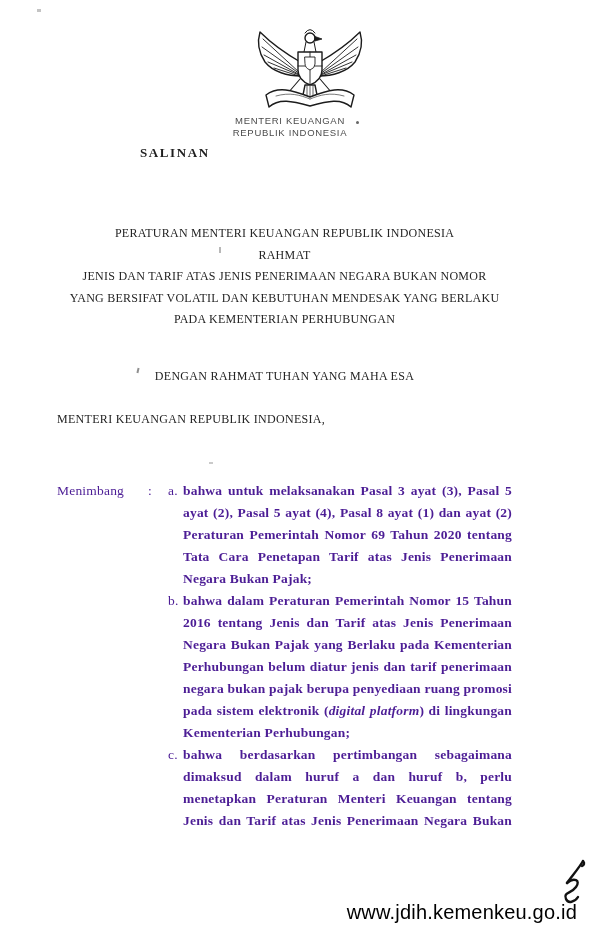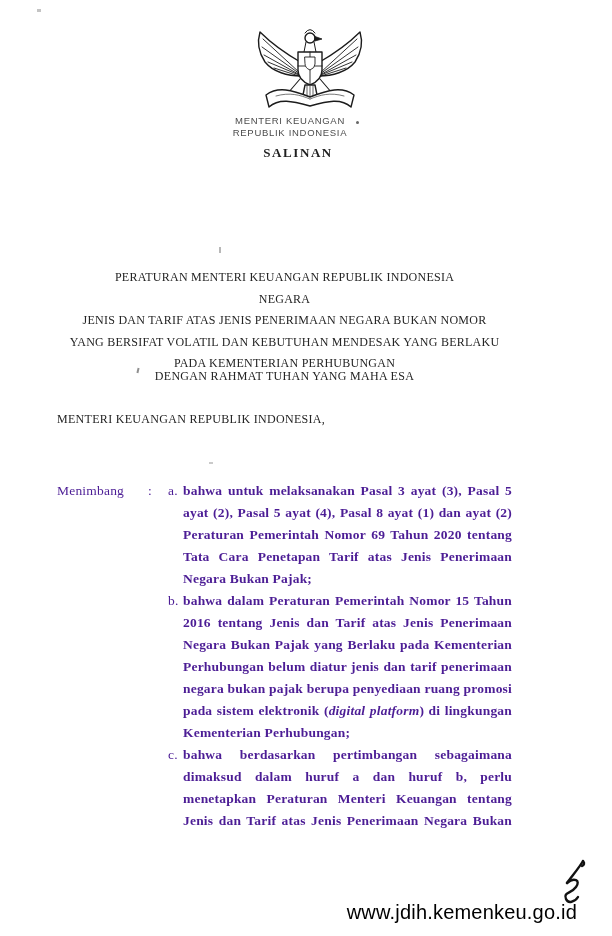--- a/index.html
+++ b/index.html
@@ -29,39 +29,37 @@
     font-size: 9.5px;
     line-height: 12px;
     letter-spacing: 0.7px;
     color: #4b4b4b;
   }
   .salinan {
     position: absolute;
     top: 145px;
     left: 140px;
     width: 316px;
-    text-align: center;
     font-weight: bold;
     font-size: 13px;
     letter-spacing: 1.6px;
     color: #1f1f1f;
   }
 
   
   .title-block {
     position: absolute;
     left: 57px;
     top: 223px;
     width: 455px;
     text-align: center;
     font-size: 12px;
     line-height: 21.5px;
     letter-spacing: 0.25px;
     color: #242424;
-    margin-top: 44px;
   }
   .nomor-gap { display: inline-block; width: 14px; }
 
   .invocation {
     position: absolute;
     left: 57px;
     top: 369px;
     width: 455px;
     text-align: center;
     font-size: 12px;
@@ -166,21 +164,21 @@
   </svg>
 
   <div class="ministry-block">
     <div>MENTERI KEUANGAN</div>
     <div>REPUBLIK INDONESIA</div>
   </div>
   <div class="salinan">SALINAN</div>
 
   <div class="title-block">
     <div>PERATURAN MENTERI KEUANGAN REPUBLIK INDONESIA</div>
-    <div>NEGARA</div>
+    <div>RAHMAT</div>
     <div>JENIS DAN TARIF ATAS JENIS PENERIMAAN NEGARA BUKAN NOMOR</div>
     <div>YANG BERSIFAT VOLATIL DAN KEBUTUHAN MENDESAK YANG BERLAKU</div>
     <div>PADA KEMENTERIAN PERHUBUNGAN</div>
   </div>
 
   <div class="invocation">DENGAN RAHMAT TUHAN YANG MAHA ESA</div>
   <div class="authority">MENTERI KEUANGAN REPUBLIK INDONESIA,</div>
 
   <div class="considering">
     <div class="cell">Menimbang</div>

